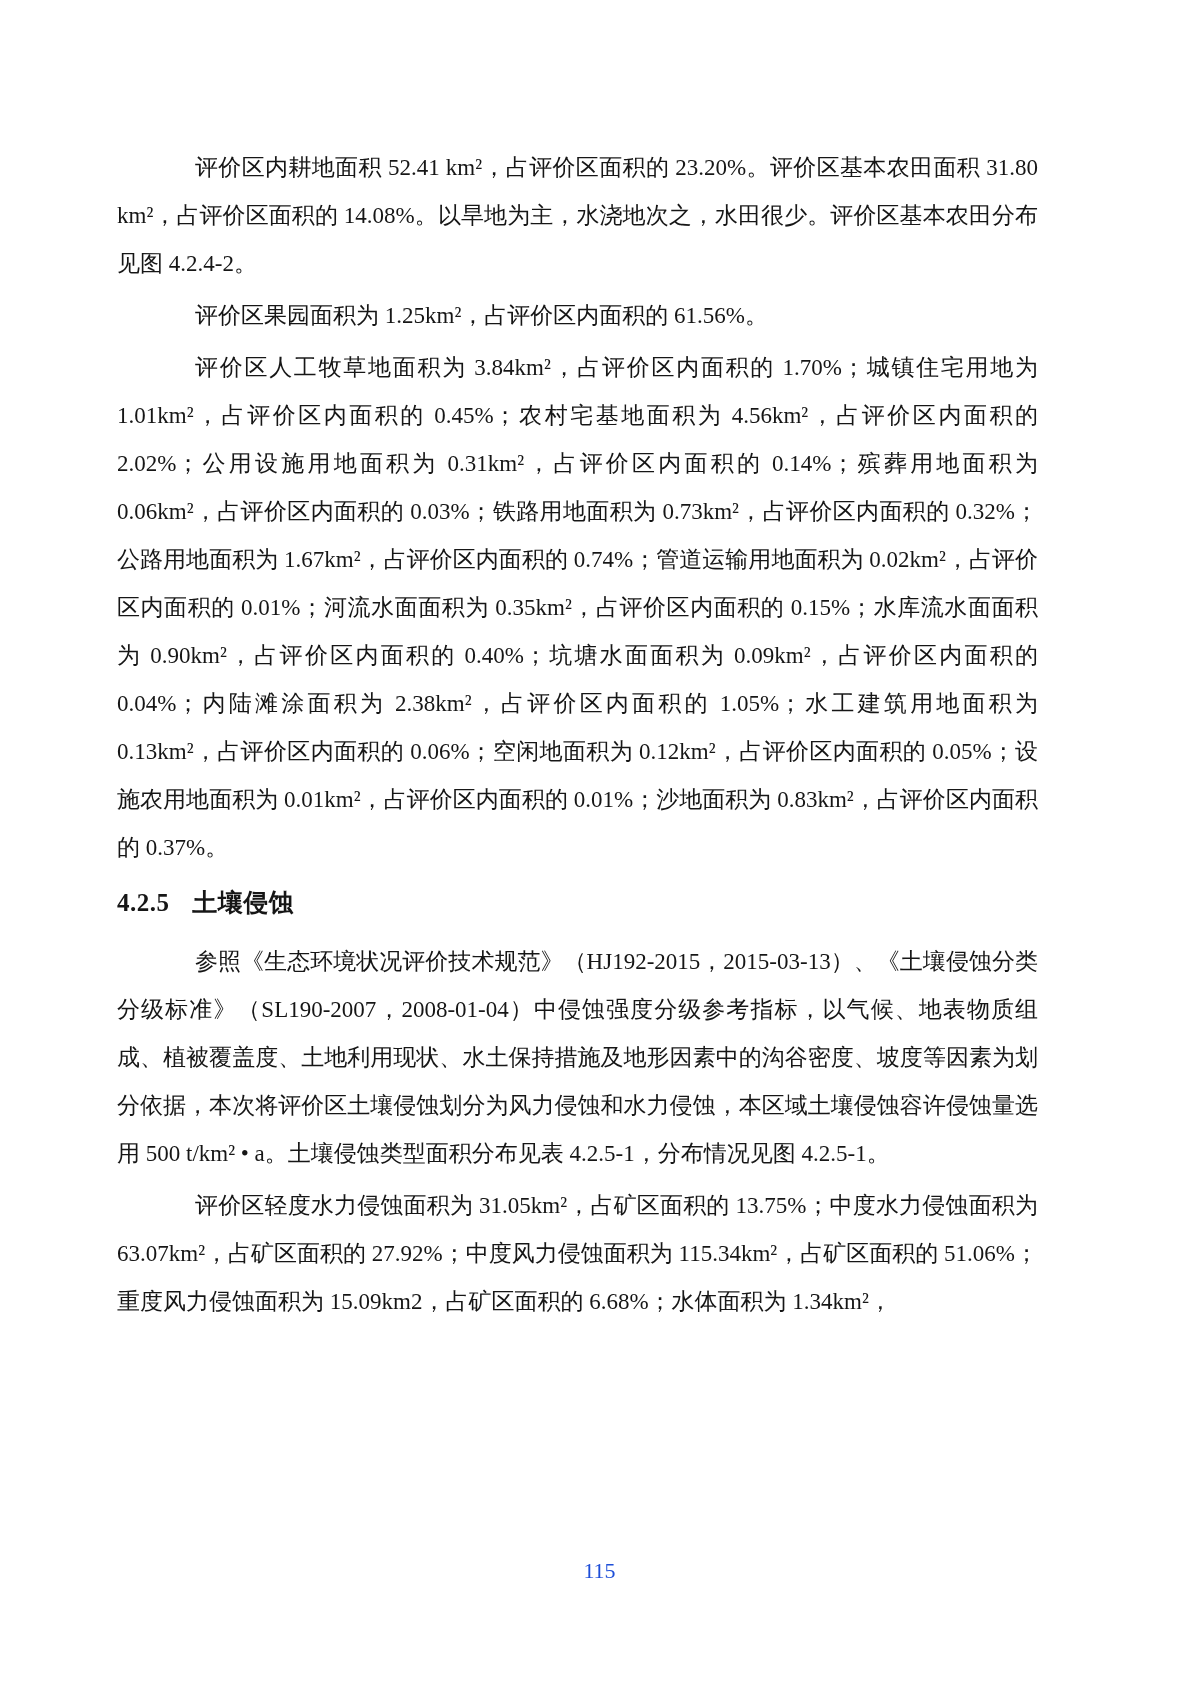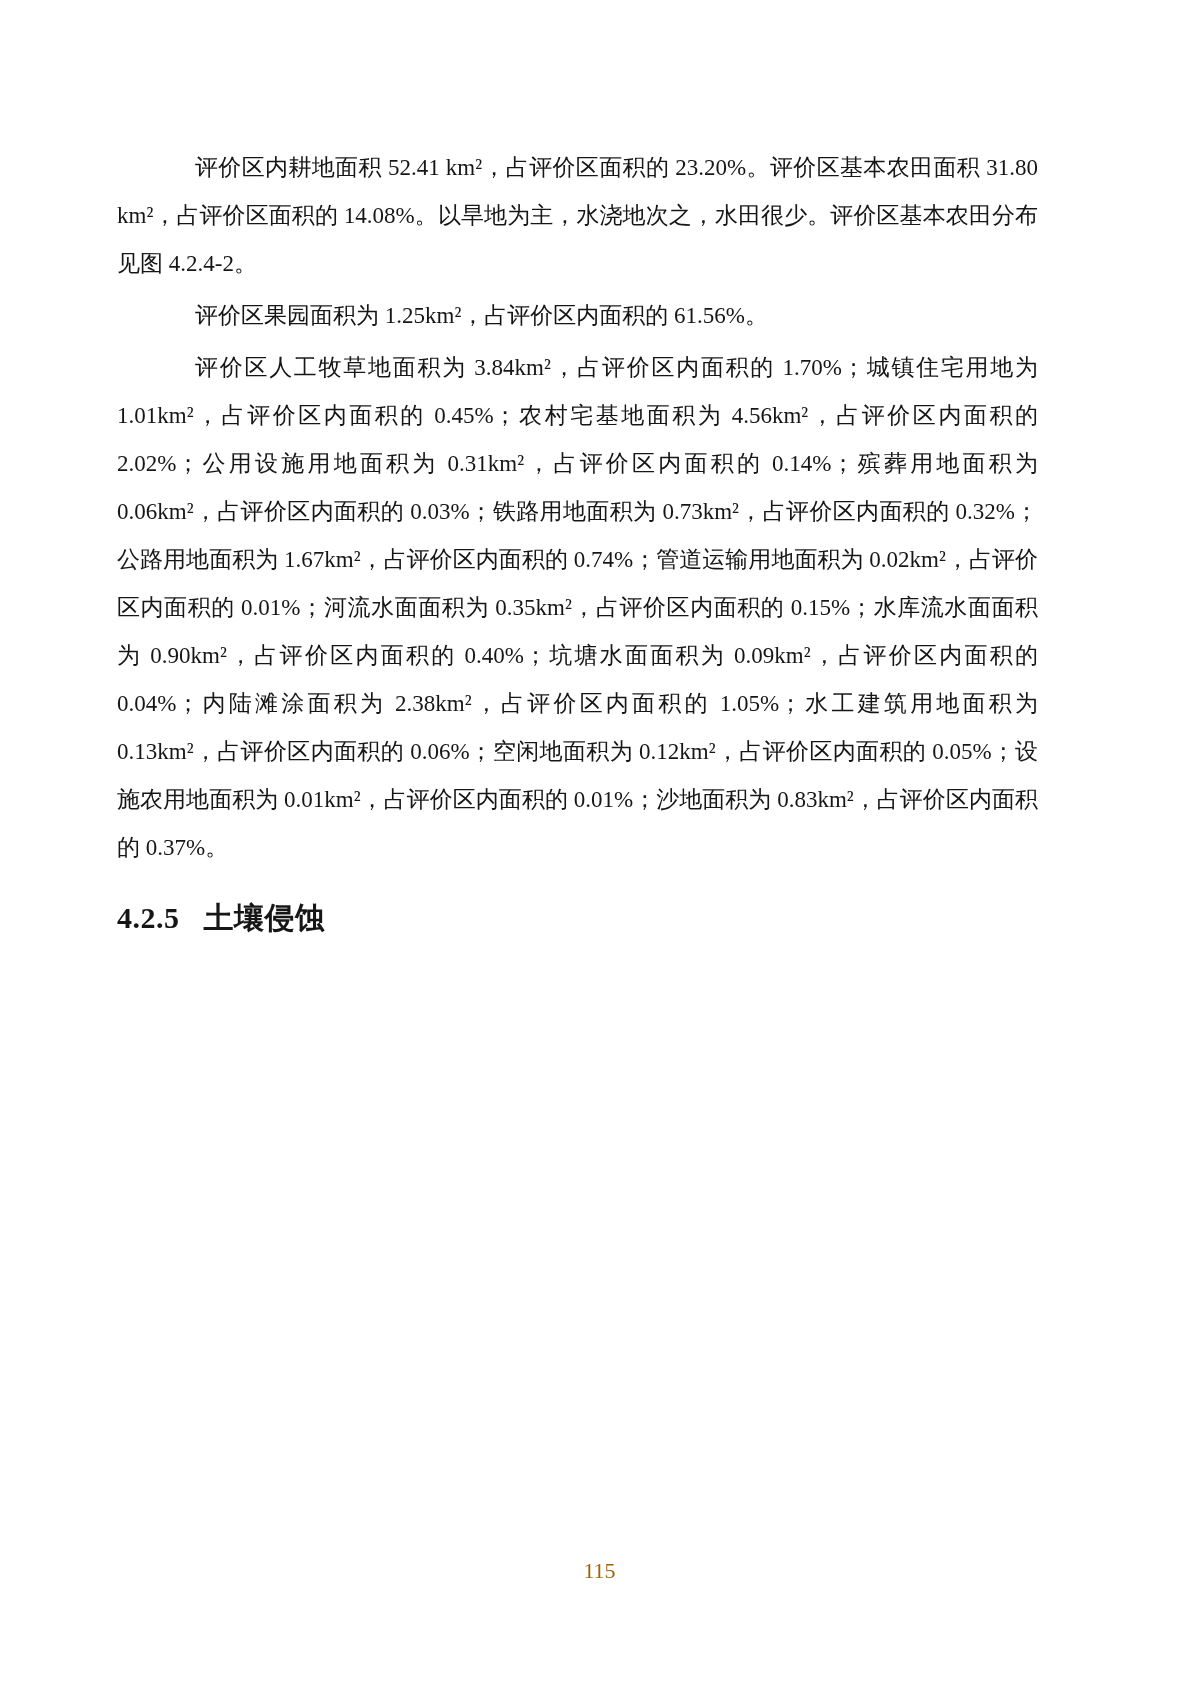--- a/index.html
+++ b/index.html
@@ -25,61 +25,63 @@
   }
   .para {
     font-size: 23px;
     line-height: 48px;
     text-align: justify;
     text-indent: 78px;
     margin: 0 0 4px 0;
     word-break: normal;
   }
   .heading {
-    margin-top: 24px;
+    margin-top: 8px;
     margin-bottom: 13px;
     line-height: 44px;
     font-weight: bold;
-    font-size: 30px;
+    font-size: 25px;
     letter-spacing: 0.5px;
   }
   .heading .h-number {
     font-family: "Liberation Serif", "DejaVu Serif", serif;
   }
   .heading .h-title {
     font-family: "Liberation Sans", "DejaVu Sans", sans-serif;
     margin-left: 16px;
   }
   .page-number {
     position: absolute;
     left: 0;
     right: 0;
     top: 1558px;
     text-align: center;
     font-size: 22px;
     line-height: 26px;
-    color: #a16207;
+    color: #1d4ed8;
   }
 </style>
 </head>
 <body>
 
 <div class="page">
   <div class="content">
 
     <p class="para">评价区内耕地面积 52.41 km²，占评价区面积的 23.20%。评价区基本农田面积 31.80 km²，占评价区面积的 14.08%。以旱地为主，水浇地次之，水田很少。评价区基本农田分布见图 4.2.4-2。</p>
 
     <p class="para">评价区果园面积为 1.25km²，占评价区内面积的 61.56%。</p>
 
 
     <p class="para">评价区人工牧草地面积为 3.84km²，占评价区内面积的 1.70%；城镇住宅用地为 1.01km²，占评价区内面积的 0.45%；农村宅基地面积为 4.56km²，占评价区内面积的 2.02%；公用设施用地面积为 0.31km²，占评价区内面积的 0.14%；殡葬用地面积为 0.06km²，占评价区内面积的 0.03%；铁路用地面积为 0.73km²，占评价区内面积的 0.32%；公路用地面积为 1.67km²，占评价区内面积的 0.74%；管道运输用地面积为 0.02km²，占评价区内面积的 0.01%；河流水面面积为 0.35km²，占评价区内面积的 0.15%；水库流水面面积为 0.90km²，占评价区内面积的 0.40%；坑塘水面面积为 0.09km²，占评价区内面积的 0.04%；内陆滩涂面积为 2.38km²，占评价区内面积的 1.05%；水工建筑用地面积为 0.13km²，占评价区内面积的 0.06%；空闲地面积为 0.12km²，占评价区内面积的 0.05%；设施农用地面积为 0.01km²，占评价区内面积的 0.01%；沙地面积为 0.83km²，占评价区内面积的 0.37%。</p>
 
     <h2 class="heading">
       <span class="h-number">4.2.5</span>
       <span class="h-title">土壤侵蚀</span>
     </h2>
 
+    <p class="para">参照《生态环境状况评价技术规范》（HJ192-2015，2015-03-13）、《土壤侵蚀分类分级标准》（SL190-2007，2008-01-04）中侵蚀强度分级参考指标，以气候、地表物质组成、植被覆盖度、土地利用现状、水土保持措施及地形因素中的沟谷密度、坡度等因素为划分依据，本次将评价区土壤侵蚀划分为风力侵蚀和水力侵蚀，本区域土壤侵蚀容许侵蚀量选用 500 t/km² • a。土壤侵蚀类型面积分布见表 4.2.5-1，分布情况见图 4.2.5-1。</p>
 
+    <p class="para">评价区轻度水力侵蚀面积为 31.05km²，占矿区面积的 13.75%；中度水力侵蚀面积为 63.07km²，占矿区面积的 27.92%；中度风力侵蚀面积为 115.34km²，占矿区面积的 51.06%；重度风力侵蚀面积为 15.09km2，占矿区面积的 6.68%；水体面积为 1.34km²，</p>
 
   </div>
 
   <div class="page-number">115</div>
 </div>
 
 </body></html>

